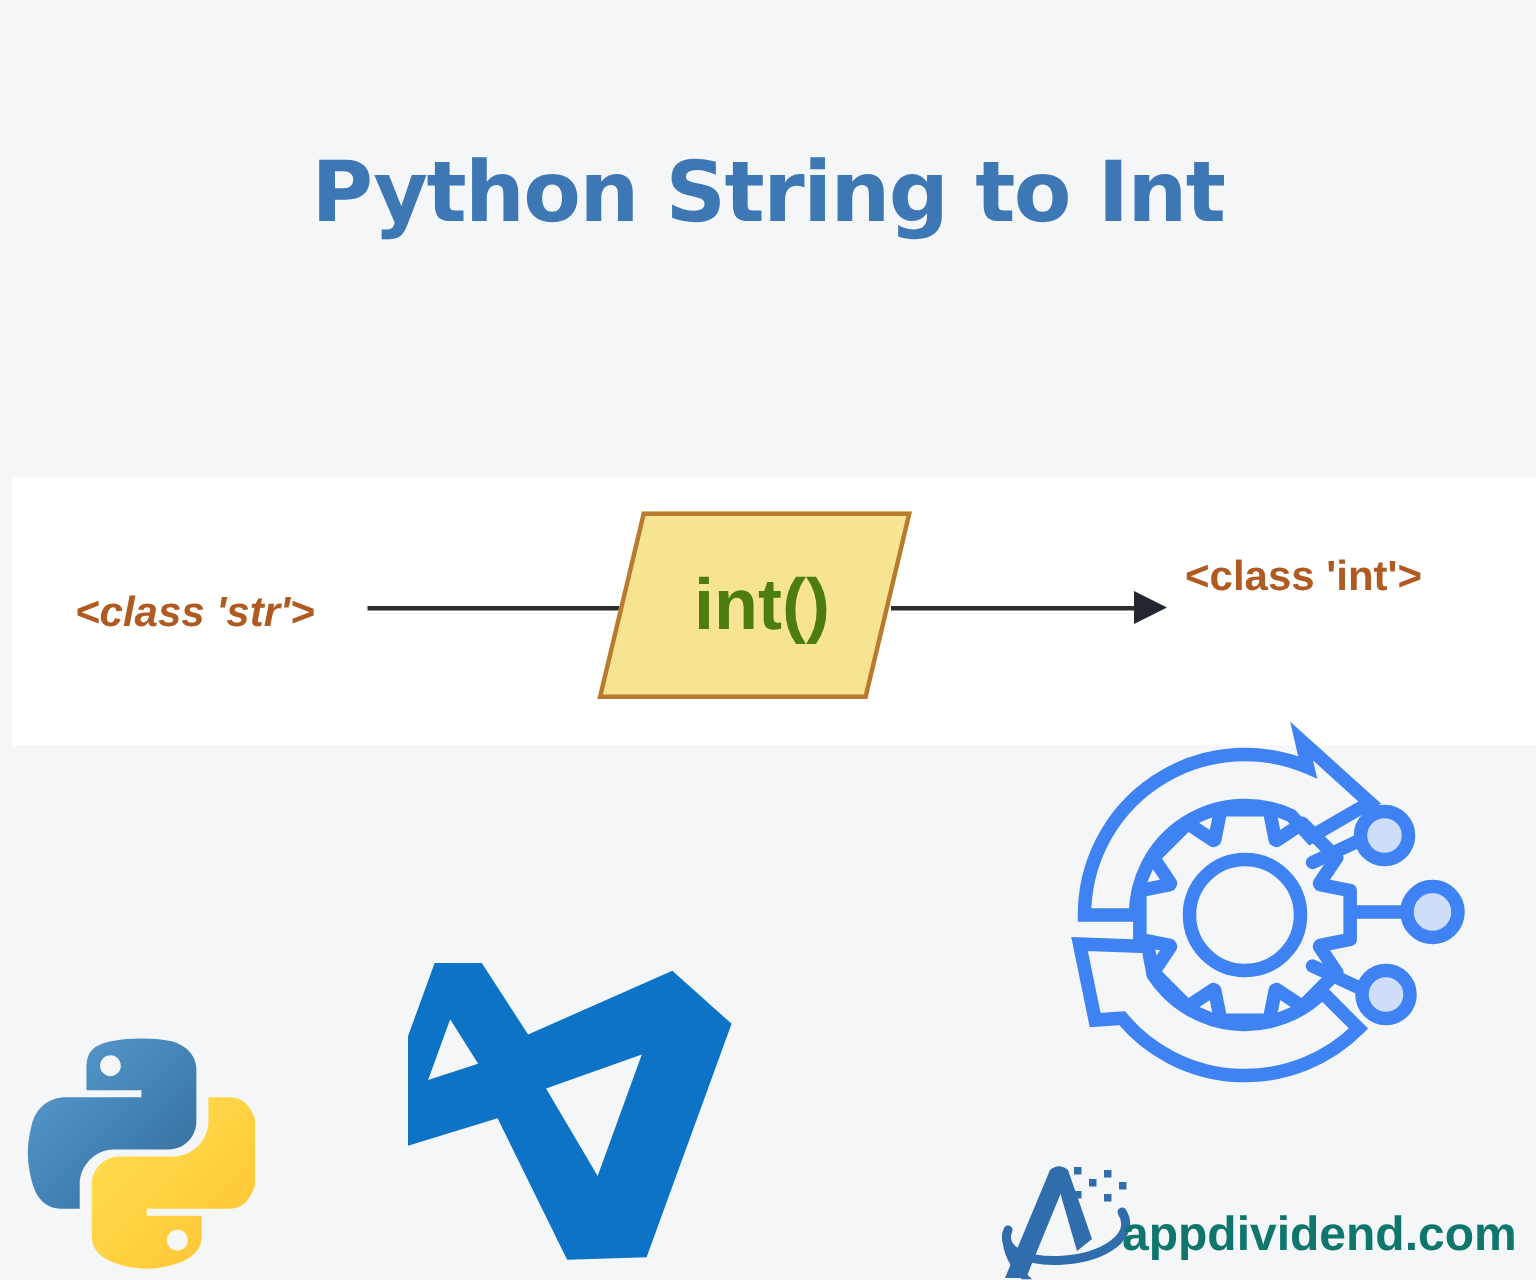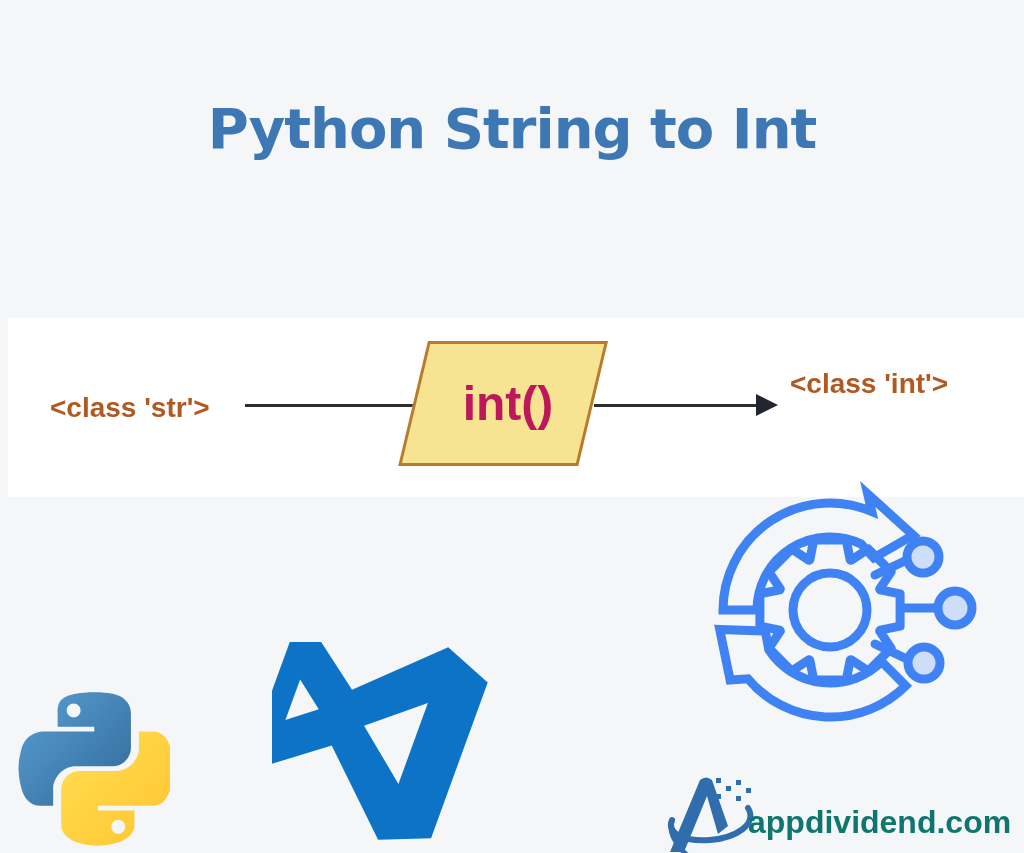--- a/index.html
+++ b/index.html
@@ -22,21 +22,21 @@
   }
   
   .band {
     position:absolute; left:8px; top:318px; width:1016px; height:179px;
     background:#ffffff;
   }
   .flow-label {
     position:absolute; font-weight:bold; font-size:28px; color:#b05a22;
     white-space:nowrap;
   }
-  .label-str { left:50px; top:392px; }
+  .label-str { left:50px; top:392px;font-style:italic; }
   .label-int { left:790px; top:368px; }
   .flow-line {
     position:absolute; height:3px; background:#2d2d2d; top:404px;
   }
   .line-left  { left:245px; width:168px; }
   .line-right { left:594px; width:164px; }
   .arrow-head {
     position:absolute; left:756px; top:394px;
     width:0; height:0;
     border-left:22px solid #22262e;
@@ -44,21 +44,21 @@
     border-bottom:11px solid transparent;
   }
   .parallelogram {
     position:absolute; left:428px; top:341px; width:180px; height:125px;
     background:#f6e492; border:3px solid #b97a2e;
     transform:skewX(-13.4deg); transform-origin:top left;
   }
   .func-label {
     position:absolute; left:428px; top:341px; width:160px; height:125px;
     display:flex; align-items:center; justify-content:center;
-    font-size:48px; font-weight:600; color:#be185d;
+    font-size:48px; font-weight:600; color:#4d7c0f;
   }
   
   .gear-icon   { position:absolute; left:705px; top:472px; }
   .python-icon { position:absolute; left:18px;  top:688px; }
   .vscode-icon { position:absolute; left:272px; top:642px; }
   .brand-mark  { position:absolute; left:662px; top:774px; }
   .brand-text-wrap {
     position:absolute; left:748px; top:800px; height:44px; width:276px;
     display:flex; align-items:center;
   }

